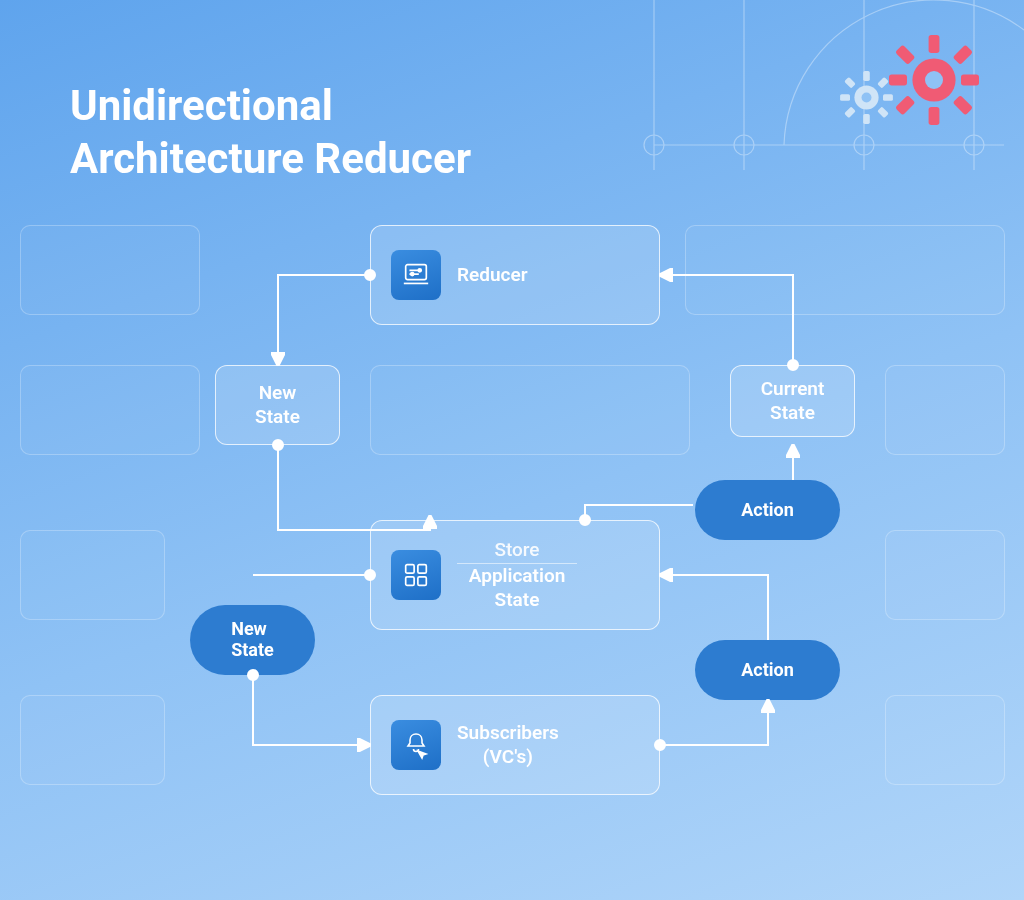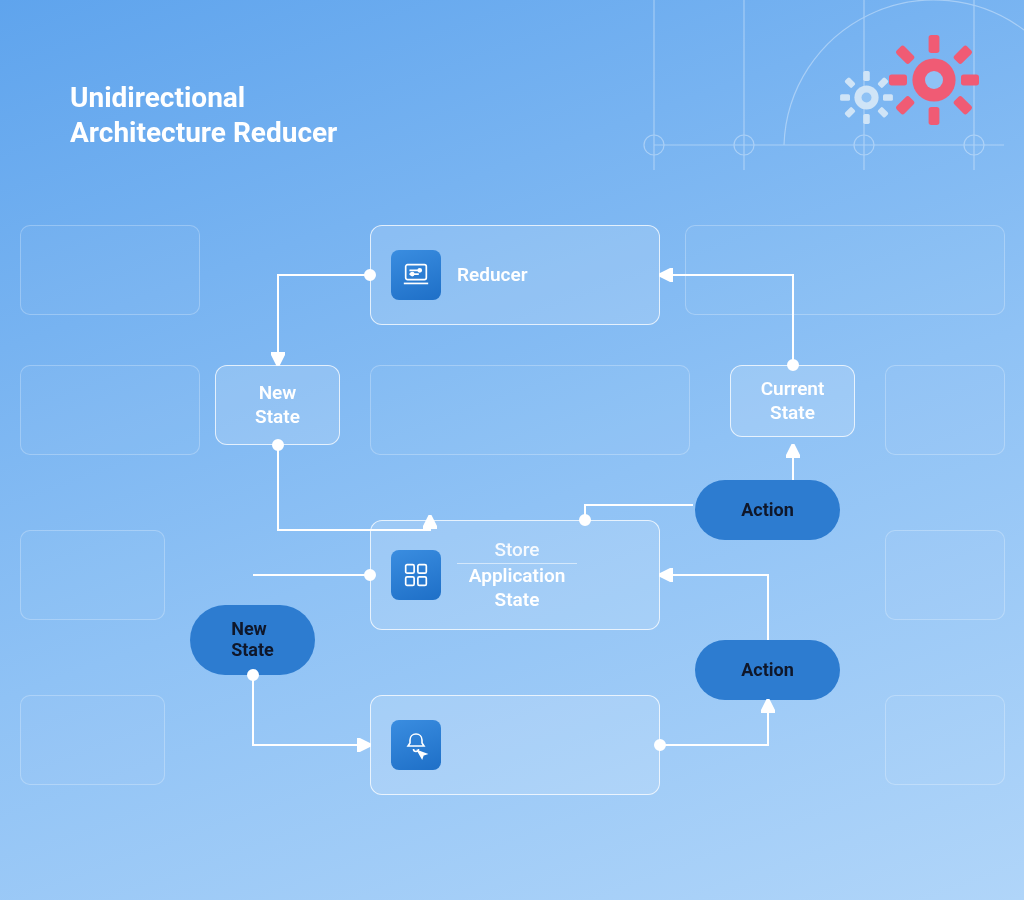--- a/index.html
+++ b/index.html
@@ -1,37 +1,37 @@
 <!DOCTYPE html>
 <html><head>
 <meta charset="utf-8">
 <style>
   * { box-sizing: border-box; margin: 0; padding: 0; }
   html, body { width: 1024px; height: 900px; overflow: hidden; font-family: -apple-system, BlinkMacSystemFont, "Segoe UI", Roboto, Arial, sans-serif; }
   body { position: relative; background: linear-gradient(160deg, #5fa4ed 0%, #8fc2f5 55%, #b0d5f9 100%); color: #fff; }
 
-  .title { position: absolute; left: 70px; top: 80px; font-size: 28px; font-weight: 700; line-height: 1.25; }
+  .title { position: absolute; left: 70px; top: 80px; font-size: 42px; font-weight: 700; line-height: 1.25; }
 
   
   .gear { position: absolute; }
   .gear svg { display: block; }
 
   
   .ghost { position: absolute; border: 1.5px solid rgba(255,255,255,0.25); border-radius: 10px; background: rgba(255,255,255,0.03); }
 
   
   .box { position: absolute; border: 1.5px solid rgba(255,255,255,0.75); border-radius: 12px; background: rgba(255,255,255,0.14); display: flex; align-items: center; gap: 16px; padding: 0 20px; font-size: 19px; font-weight: 600; text-align: center; }
   .box.centered { justify-content: center; flex-direction: column; gap: 2px; line-height: 1.2; }
   .box-icon { width: 50px; height: 50px; border-radius: 8px; background: linear-gradient(160deg,#3a8de0,#1e6fc7); display:flex; align-items:center; justify-content:center; flex: none; }
   .box-label { line-height: 1.25; }
   .store-stack { display:flex; flex-direction:column; align-items:center; }
   .store-top { font-weight: 500; opacity:.9; padding-bottom:2px; border-bottom:1px solid rgba(255,255,255,.6); width: 120px; }
 
   
-  .pill { position:absolute; background:#2d7cd0; border-radius: 999px; display:flex; align-items:center; justify-content:center; font-weight:700; font-size:18px; color:#0f172a; flex-direction:column; line-height:1.15; }
+  .pill { position:absolute; background:#2d7cd0; border-radius: 999px; display:flex; align-items:center; justify-content:center; font-weight:700; font-size:18px; color:#ffffff; flex-direction:column; line-height:1.15; }
 
   
   .conn { position:absolute; stroke:#fff; stroke-width:2; fill:none; }
   .dot { fill:#fff; }
 
   
   .blueprint { position:absolute; right:0; top:0; width:420px; height:170px; opacity:.35; }
 
 </style>
 </head>
@@ -153,20 +153,21 @@
 </div>
 
 <div class="box" style="left:370px; top:695px; width:290px; height:100px">
   <div class="box-icon">
     <svg width="32" height="32" viewBox="0 0 32 32" fill="none" stroke="#fff" stroke-width="1.6">
         <path d="M16 5c-3.5 0-6 2.6-6 6v3l-2 3h16l-2-3v-3c0-3.4-2.5-6-6-6z"></path>
         <path d="M13.5 20a2.5 2.5 0 0 0 5 0"></path>
         <path d="M18 22l8 3-3 1-1 3-4-7z" fill="#fff"></path>
       </svg>
   </div>
+  <div class="box-label">Subscribers<br>(VC's)</div>
 </div>
 
 <svg class="conn" style="left:0;top:0" width="1024" height="900">
 
   <defs>
     <marker id="ah" viewBox="0 0 10 10" refX="8" refY="5" markerWidth="7" markerHeight="7" orient="auto-start-reverse">
       <path d="M0 0 L10 5 L0 10 z" fill="#fff"></path>
     </marker>
   </defs>
 

